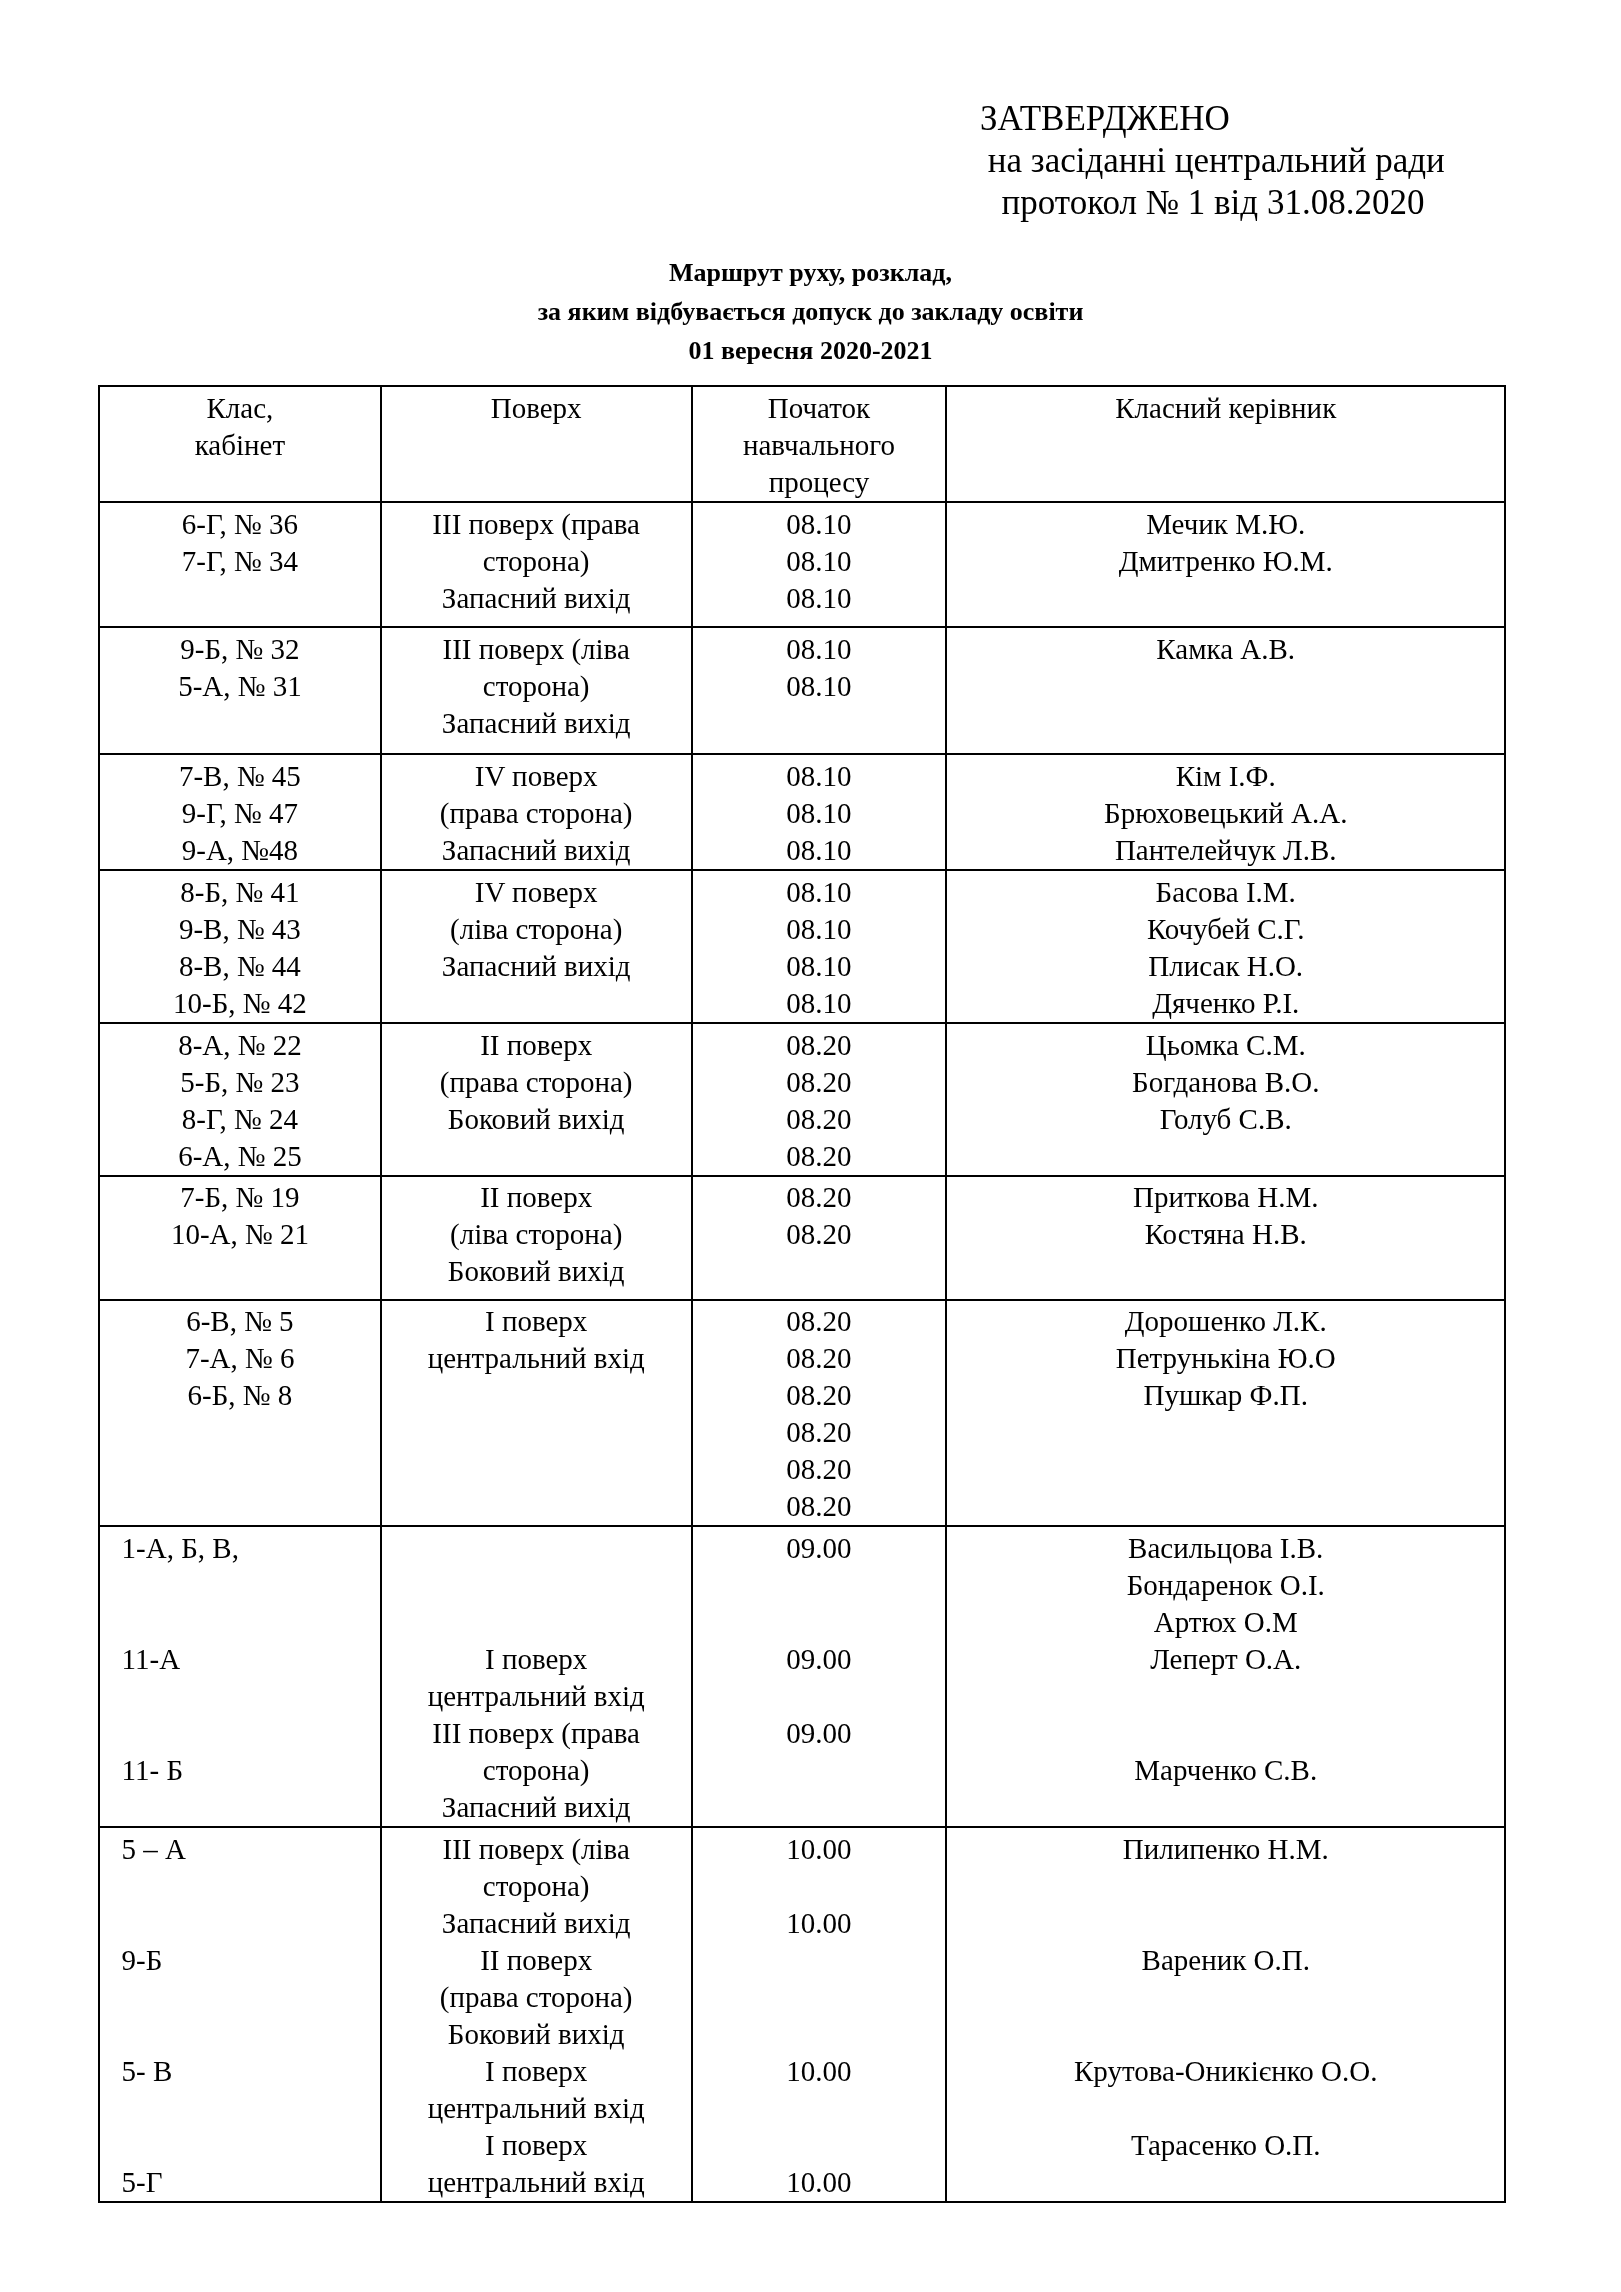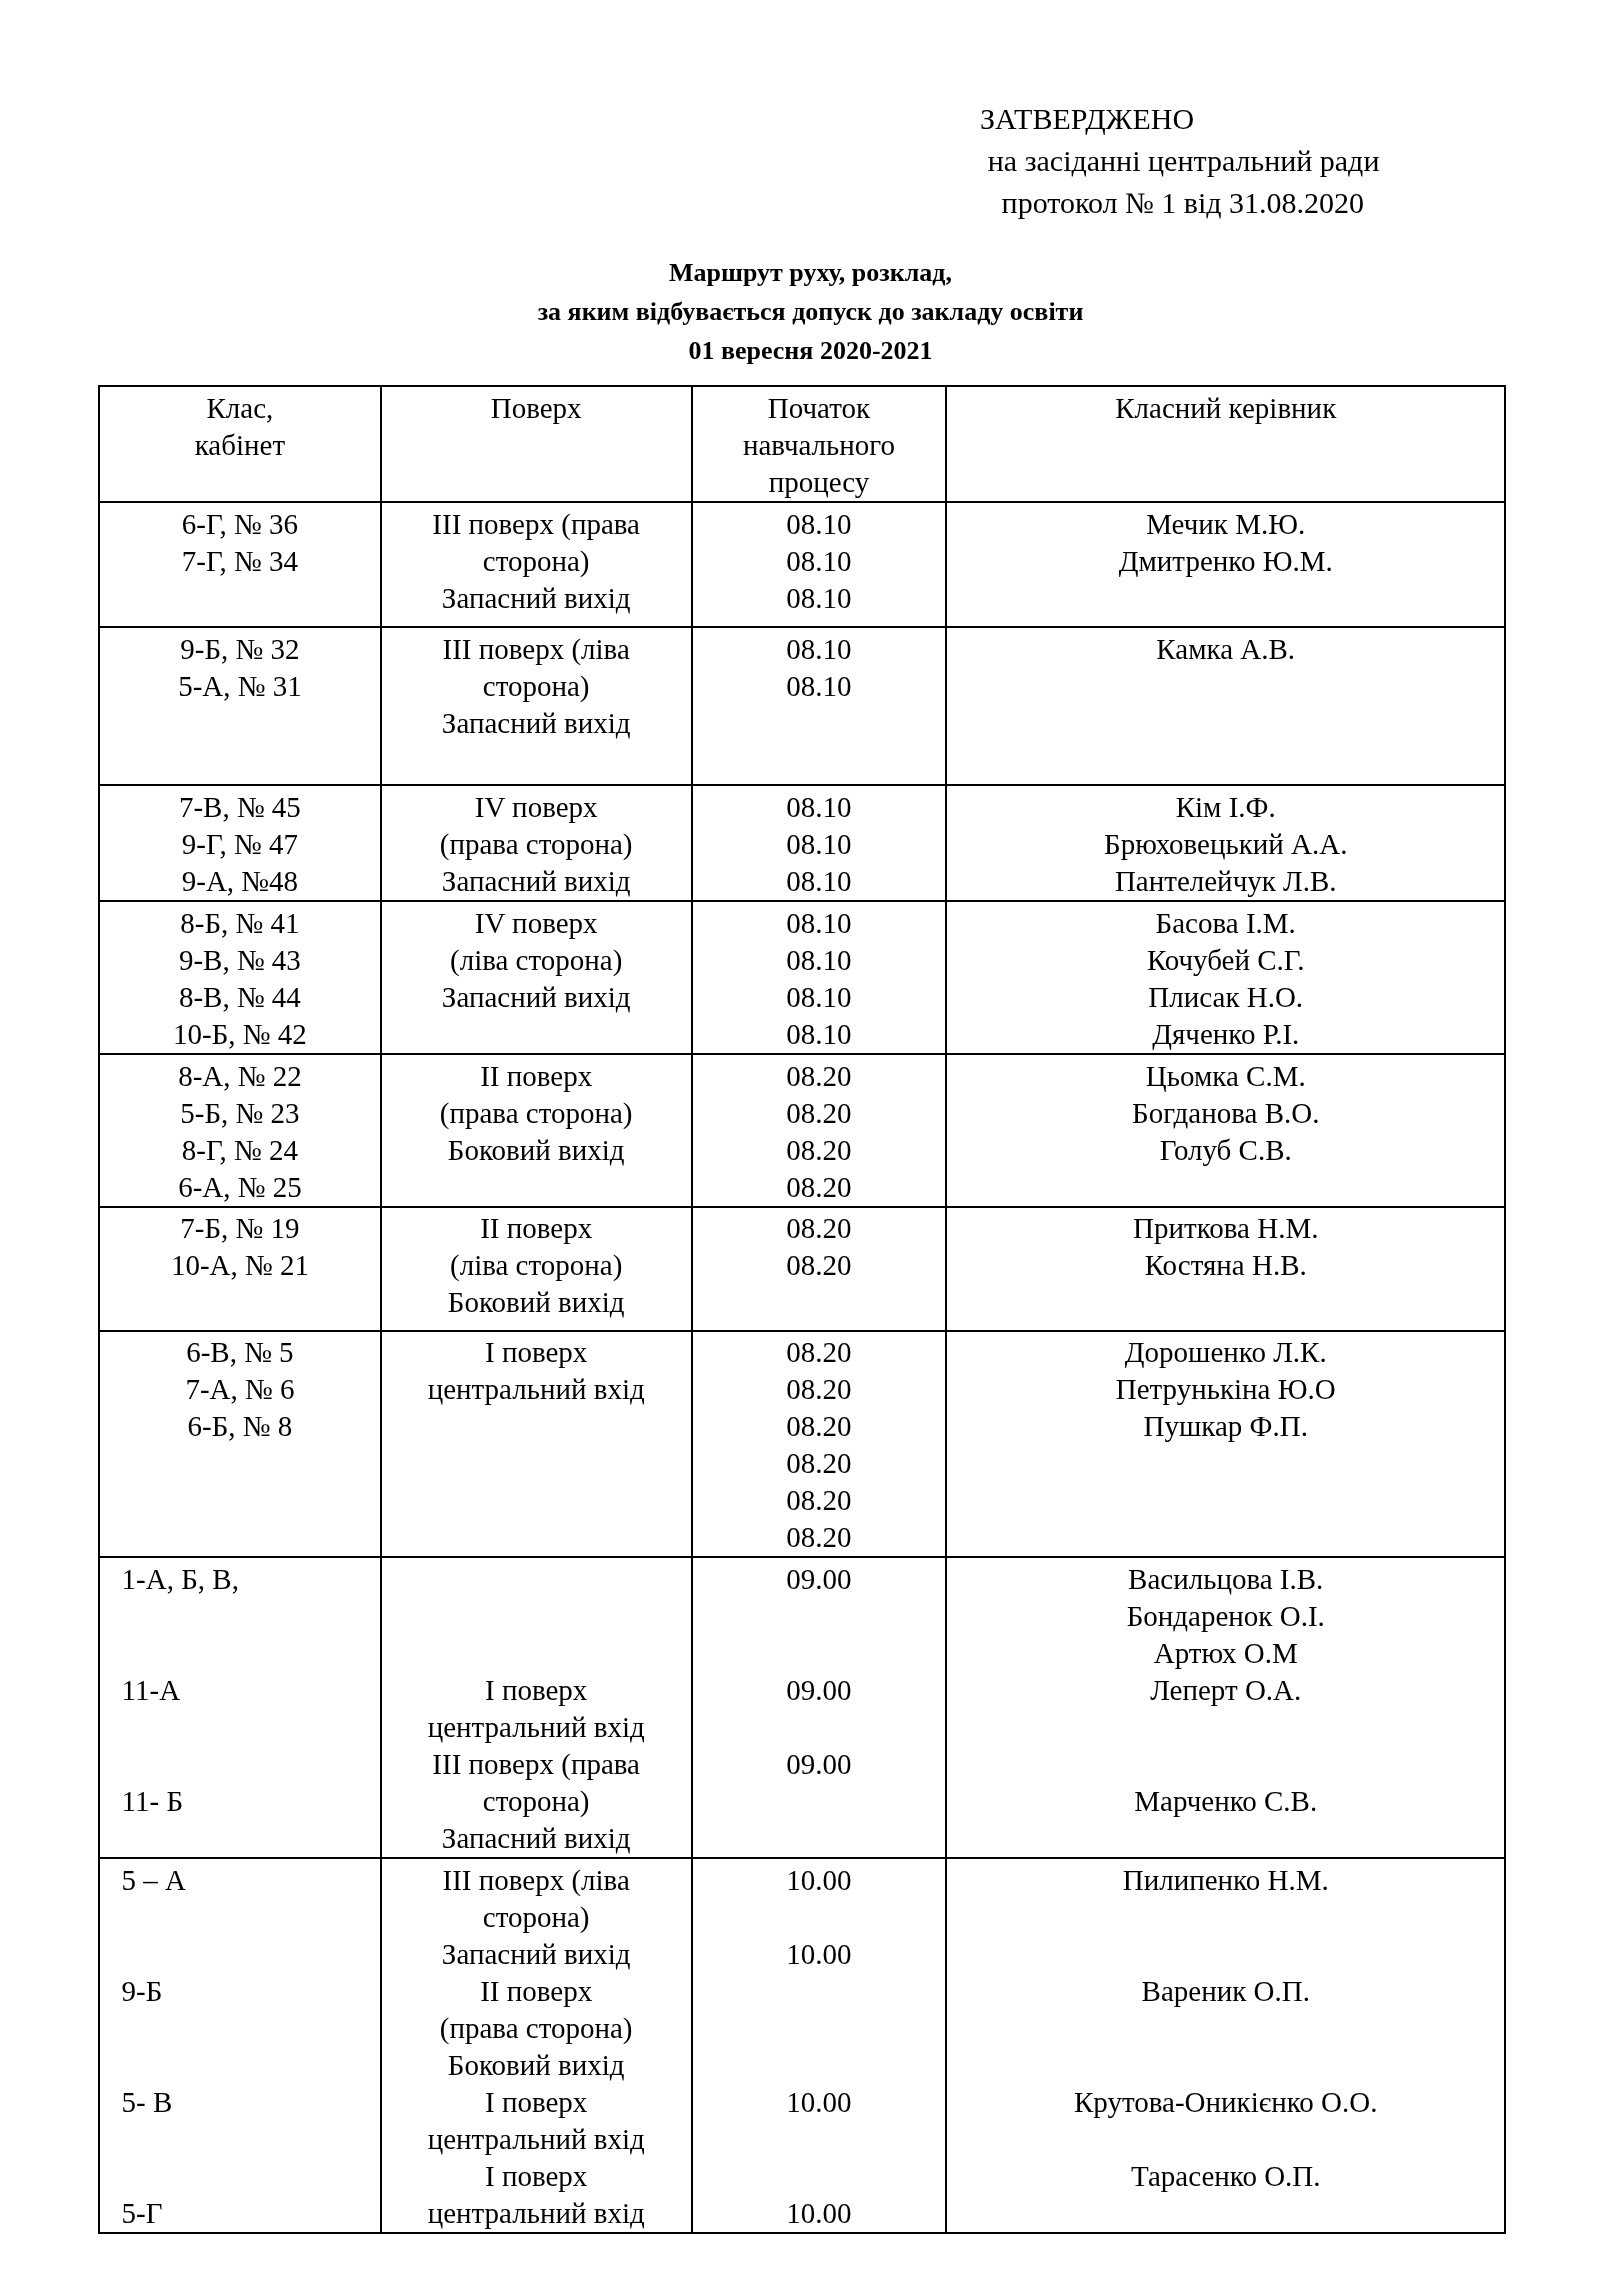--- a/index.html
+++ b/index.html
@@ -12,21 +12,21 @@
     color: #000;
     position: relative;
     overflow: hidden;
   }
   .page { position: absolute; left: 0; top: 0; width: 1621px; height: 2293px; background: #fff; }
 
   .approval {
     position: absolute;
     left: 980px;
     top: 98px;
-    font-size: 30px;
+    font-size: 35px;
     line-height: 42px;
     text-align: left;
     white-space: nowrap;
   }
   .approval .approval-line:nth-child(2) { padding-left: 7.8px; }
   .approval .approval-line:nth-child(3) { padding-left: 21.6px; }
 
   .doc-title {
     position: absolute;
     left: 0;
@@ -58,21 +58,21 @@
     line-height: 37px;
     padding: 2.9px 3.9px 0 3.9px;
   }
   table.schedule th:nth-child(1) { width: 272px; }
   table.schedule th:nth-child(2) { width: 301px; }
   table.schedule th:nth-child(3) { width: 245px; margin-top: 21px; }
   table.schedule th:nth-child(4) { width: 549px; }
 
   table.schedule thead tr { height: 113px; }
   table.schedule tbody tr:nth-child(1) { height: 125px; }
-  table.schedule tbody tr:nth-child(2) { height: 158px; }
+  table.schedule tbody tr:nth-child(2) { height: 127px; }
   table.schedule tbody tr:nth-child(3) { height: 111px; }
   table.schedule tbody tr:nth-child(4) { height: 149px; }
   table.schedule tbody tr:nth-child(5) { height: 152px; }
   table.schedule tbody tr:nth-child(6) { height: 124px; }
   table.schedule tbody tr:nth-child(7) { height: 221px; }
   table.schedule tbody tr:nth-child(8) { height: 295px; }
   table.schedule tbody tr:nth-child(9) { height: 370px; }
 
   table.schedule tbody tr:nth-child(8) td:nth-child(1),
   table.schedule tbody tr:nth-child(9) td:nth-child(1) {

